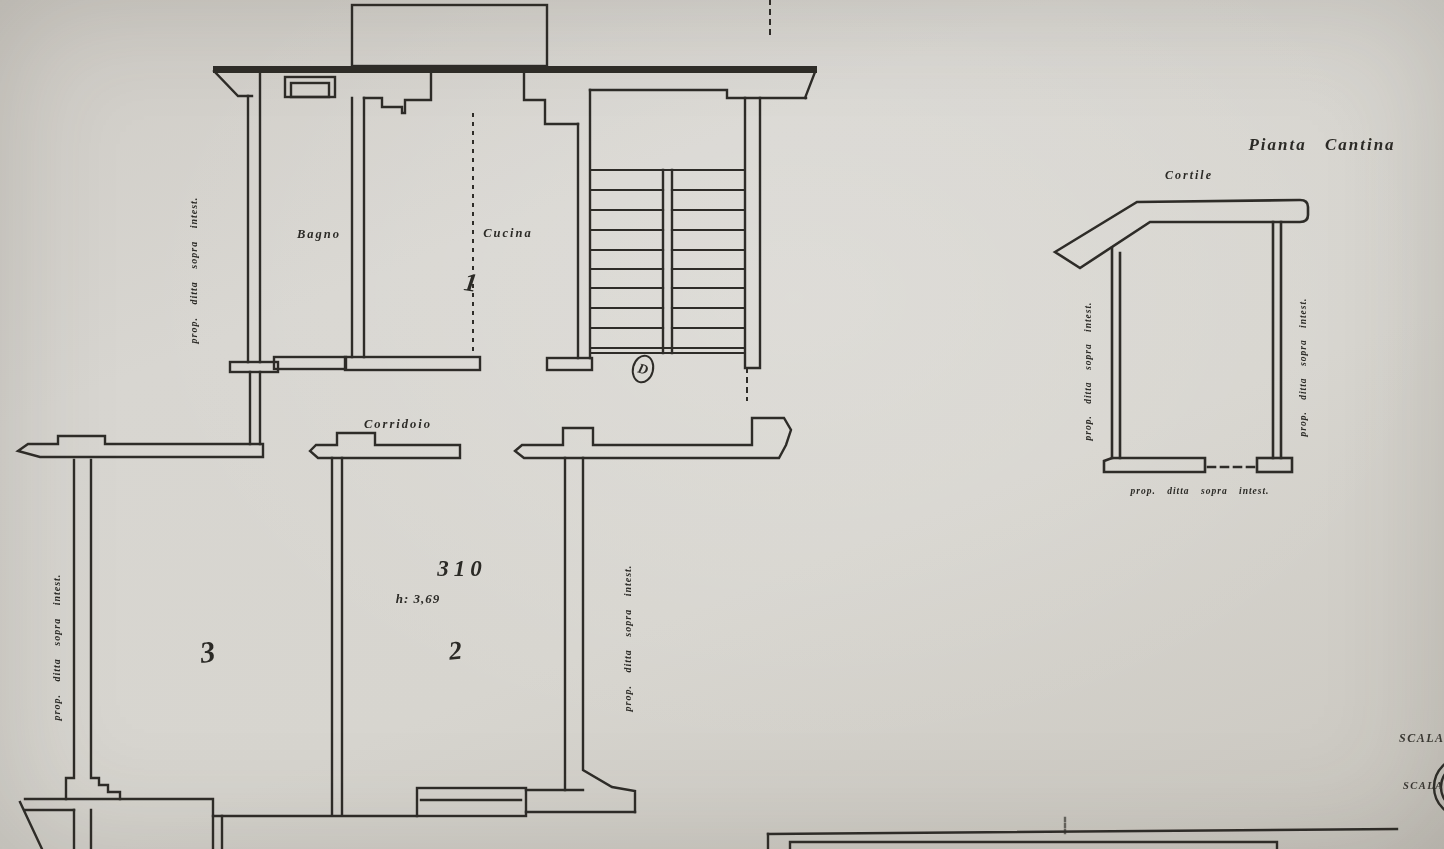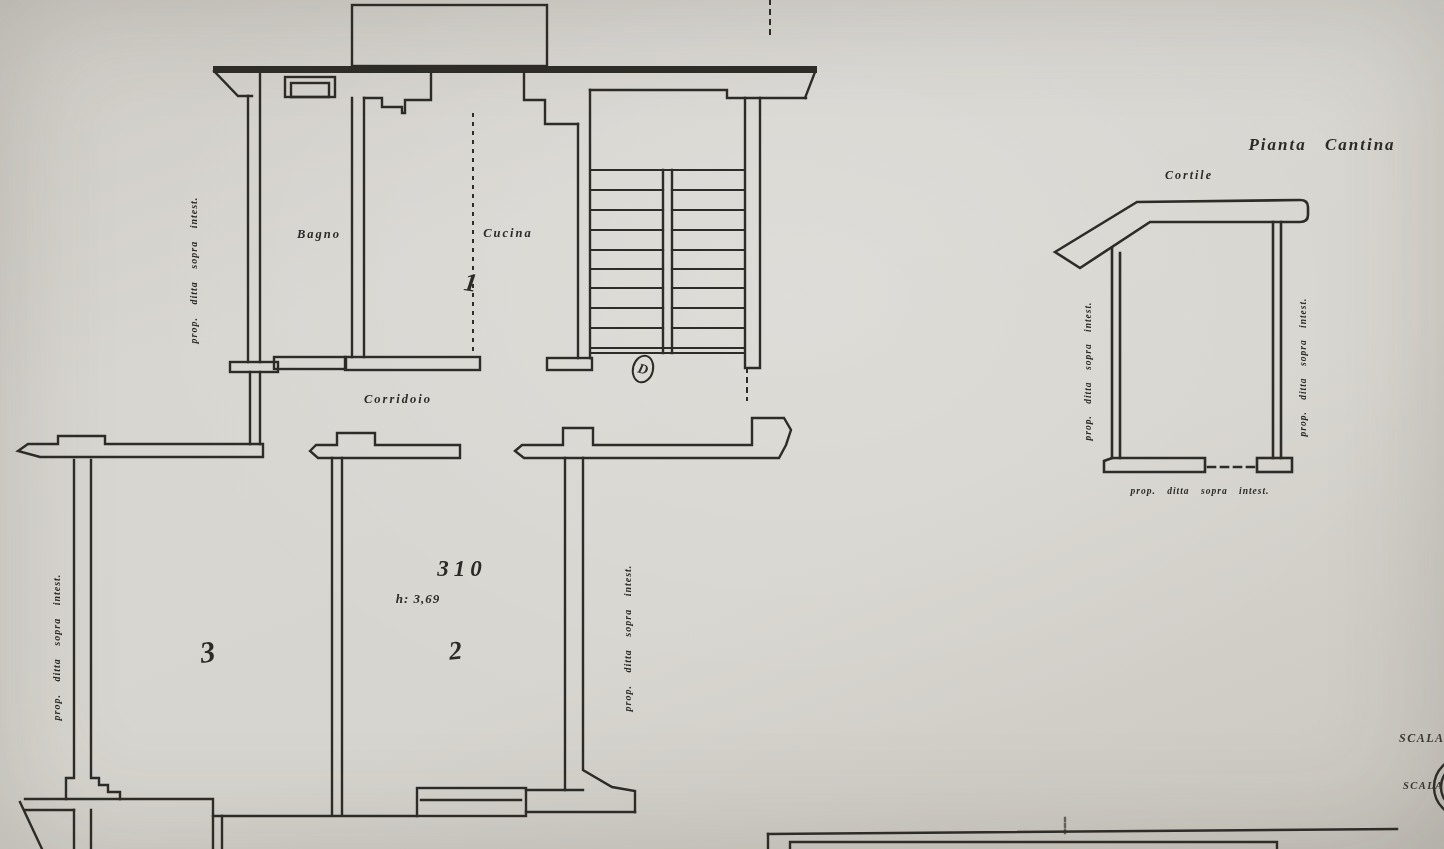--- a/index.html
+++ b/index.html
@@ -136,21 +136,21 @@
       <line x1="1065" y1="818" x2="1065" y2="833" stroke-dasharray="3 3" opacity="0.65"></line>
     </g>
   </svg>
 
   <div class="lbl room" style="left:299px;top:234px;margin-left:20px;">Bagno</div>
 
   <div class="lbl room" style="left:462px;top:233px;margin-left:46px;">Cucina</div>
 
   <div class="lbl num" style="left:471px;top:283px;transform:translate(-50%,-50%) rotate(8deg);">1</div>
 
-  <div class="lbl room" style="left:398px;top:399px;">Corridoio</div>
+  <div class="lbl room" style="left:398px;top:424px;">Corridoio</div>
 
   <div class="lbl area" style="left:424px;top:569px;margin-left:38px;">310</div>
 
   <div class="lbl hnote" style="left:418px;top:599px;">h: 3,69</div>
 
   <div class="lbl num" style="left:456px;top:651px;transform:translate(-50%,-50%) rotate(-6deg);">2</div>
 
   <div class="lbl num" style="left:208px;top:652px;font-size:30px;transform:translate(-50%,-50%) rotate(-8deg);">3</div>
 
   <div class="dmark" style="left:643px;top:369px;">D</div>

